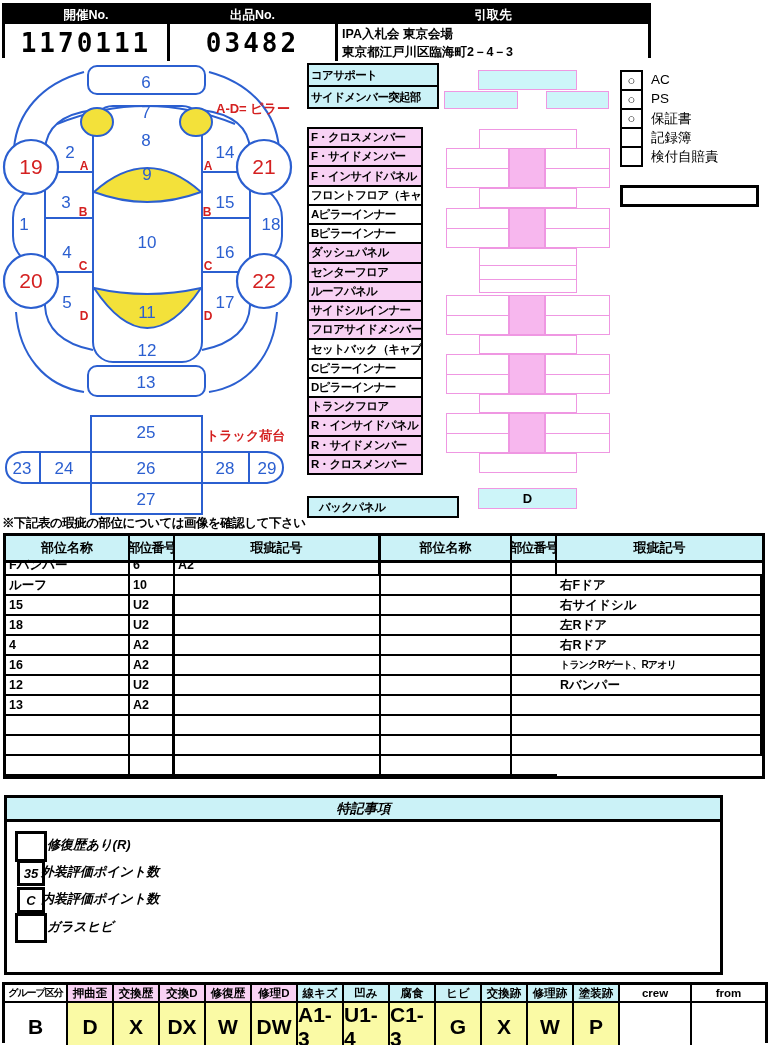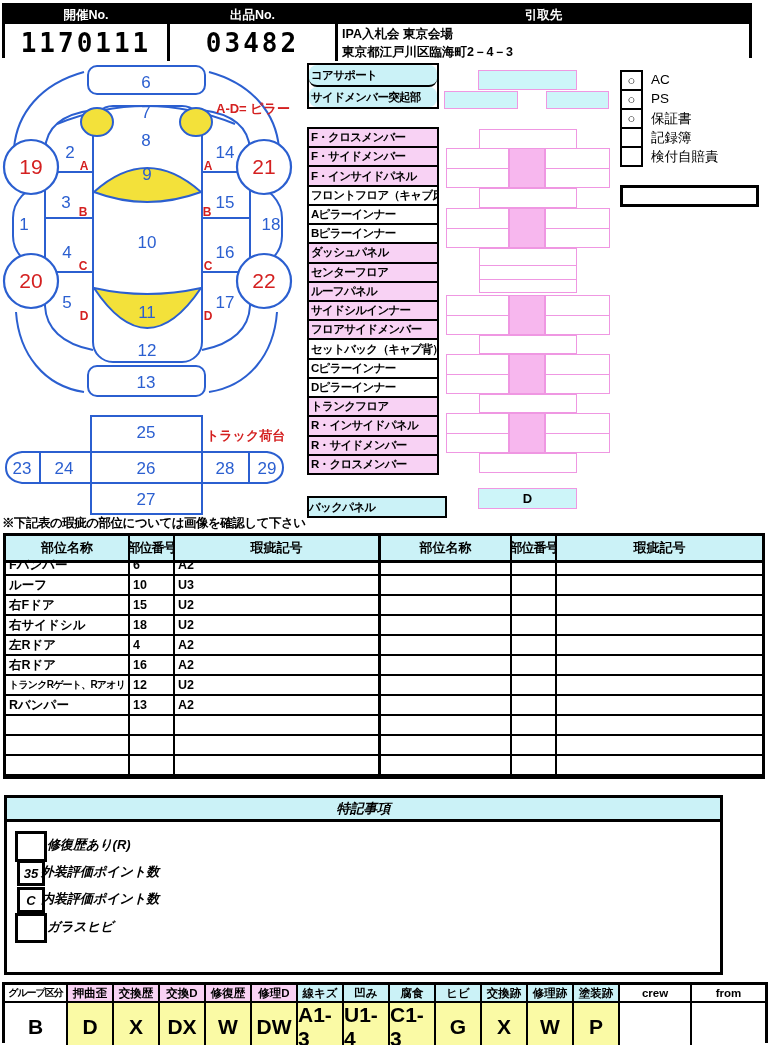--- a/index.html
+++ b/index.html
@@ -1,44 +1,44 @@
 <!DOCTYPE html>
 <html><head>
 <meta charset="utf-8">
 <style>
   html,body{margin:0;padding:0;background:#fff;}
   body{width:770px;height:1045px;position:relative;font-family:"Liberation Sans",sans-serif;color:#000;overflow:hidden;}
   .abs{position:absolute;box-sizing:border-box;}
 
   
-  .top{left:2px;top:3px;width:750px;height:55px;border:3px solid #000;display:grid;grid-template-columns:165px 168px 1fr;grid-template-rows:18px 1fr;}
+  .top{left:2px;top:3px;width:649px;height:55px;border:3px solid #000;display:grid;grid-template-columns:165px 168px 1fr;grid-template-rows:18px 1fr;}
   .top .hcell{background:#000;color:#fff;font-size:12.5px;font-weight:bold;display:flex;align-items:center;justify-content:center;border-right:3px solid #000;}
   .top .vcell{background:#fff;display:flex;align-items:center;justify-content:center;border-right:3px solid #000;font-family:"DejaVu Sans Mono",monospace;font-size:26px;font-weight:bold;letter-spacing:3px;}
   .top .last{border-right:none;}
   .top .addr{flex-direction:column;align-items:flex-start;justify-content:flex-start;font-family:"Liberation Sans",sans-serif;font-size:12.5px;font-weight:bold;letter-spacing:0;padding:1px 0 0 4px;line-height:1.45;}
 
   
   .dwrap{left:0;top:60px;width:300px;height:460px;}
   .cl{fill:none;stroke:#2b5fd0;stroke-width:2;}
   .wh{fill:#fff;stroke:#2b5fd0;stroke-width:2.2;}
   .yel{fill:#f3e13a;stroke:#2b5fd0;stroke-width:2;}
   .num{fill:#2b5fd0;font-size:17px;text-anchor:middle;font-family:"Liberation Sans",sans-serif;}
   .rnum{fill:#d42020;font-size:21px;text-anchor:middle;font-family:"Liberation Sans",sans-serif;}
   .pl{fill:#d42020;font-size:12px;font-weight:bold;text-anchor:middle;}
   .rtext{fill:#d42020;font-size:13px;font-weight:bold;}
 
   
   .ptop{left:307px;top:63px;width:132px;height:46px;border:2px solid #000;display:flex;flex-direction:column;}
-  .pmain{left:307px;top:127px;width:132px;height:348px;border:2px solid #000;display:flex;flex-direction:column;}
+  .pmain{left:307px;top:127px;width:116px;height:348px;border:2px solid #000;display:flex;flex-direction:column;}
   .prow{flex:1;display:flex;align-items:center;padding-left:2px;border-bottom:2px solid #000;font-size:11.5px;font-weight:bold;letter-spacing:-0.7px;white-space:nowrap;overflow:hidden;}
   .prow:last-child{border-bottom:none;text-align:right;}
-  .prow.cyanbg{background:#cbf2f7;border-radius:8px;}
+  .prow.cyanbg{background:#cbf2f7;}
   .prow.pink{background:#f8d2f4;}
   .prow.plain{background:#fff;}
-  .pback{left:307px;top:496px;width:140px;height:22px;border:2px solid #000;background:#cbf2f7;display:flex;align-items:center;padding-left:0;font-size:11.5px;font-weight:bold;letter-spacing:-0.7px;}
+  .pback{left:307px;top:496px;width:152px;height:22px;border:2px solid #000;background:#cbf2f7;display:flex;align-items:center;padding-left:10px;font-size:11.5px;font-weight:bold;letter-spacing:-0.7px;}
 
   
   .ladder{left:440px;top:60px;width:200px;height:460px;}
   .lbox{position:absolute;border:1px solid #ef97e2;box-sizing:border-box;background:#fff;}
   .lbox.cyan{background:#cdf5f9;}
   .lbox.fill{background:#f7b7ee;}
   .lbox.split::after{content:"";position:absolute;left:-1px;right:-1px;top:50%;border-top:1px solid #ef97e2;}
   .dmark{display:flex;align-items:center;justify-content:center;font-size:13px;font-weight:bold;color:#000;}
   .midline{position:absolute;left:0;right:0;border-top:1px solid #ef97e2;}
 
@@ -267,21 +267,20 @@
   <div class="c hd hrow endc">瑕疵記号</div>
 
   <div class="c">Fバンパー</div>
     <div class="c">6</div>
     <div class="c mid">A2</div>
     <div class="c"></div>
     <div class="c"></div>
     <div class="c endc"></div>
   <div class="c">ルーフ</div>
     <div class="c">10</div>
-    <div class="c mid">U3</div>
     <div class="c"></div>
     <div class="c"></div>
     <div class="c endc"></div>
   <div class="c">右Fドア</div>
     <div class="c">15</div>
     <div class="c mid">U2</div>
     <div class="c"></div>
     <div class="c"></div>
     <div class="c endc"></div>
   <div class="c">右サイドシル</div>

